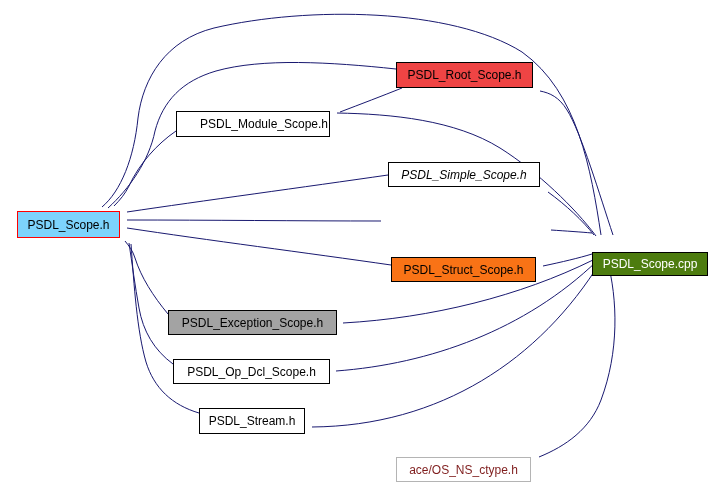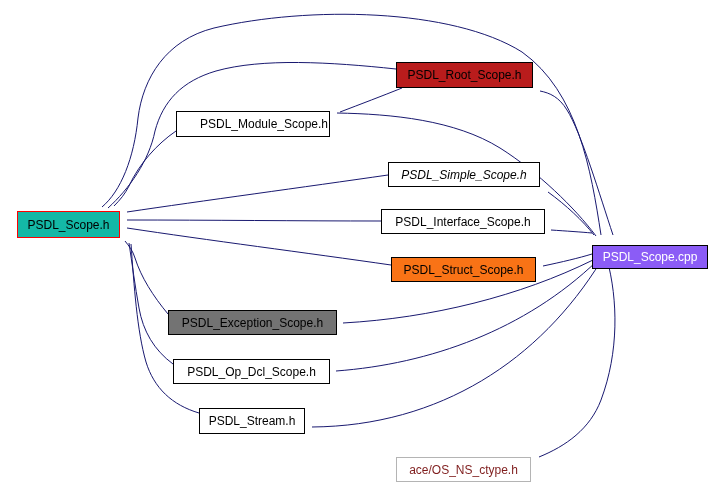--- a/index.html
+++ b/index.html
@@ -61,24 +61,23 @@
         <path d="M 176,131 C 157,144 139,164 129,186 C 125,194 120,200 114,206" stroke="#191970" marker-end="url(#arrow)"></path>
         <path d="M 388,175 C 305,187 201,201 127,212" stroke="#191970" marker-end="url(#arrow)"></path>
         <path d="M 381,221 C 301,221 208,220 127,220" stroke="#191970" marker-end="url(#arrow)"></path>
         <path d="M 391,265 C 308,253 206,240 127,228" stroke="#191970" marker-end="url(#arrow)"></path>
         <path d="M 168,314 C 153,296 141,277 135,258 C 133,251 129,246 125,241" stroke="#191970" marker-end="url(#arrow)"></path>
         <path d="M 173,364 C 154,350 143,331 139,308 C 135,286 132,263 129,243" stroke="#191970" marker-end="url(#arrow)"></path>
         <path d="M 199,413 C 172,405 154,388 146,362 C 137,331 134,285 131,244" stroke="#191970" marker-end="url(#arrow)"></path>
       </g>
   </svg>
 
-<div class="node" style="left: 396px; top: 62px; width: 137px; height: 26px; border-color: rgb(0, 0, 0); background: #b91c1c; color: rgb(0, 0, 0);">PSDL_Root_Scope.h</div>
+<div class="node" style="left: 396px; top: 62px; width: 137px; height: 26px; border-color: rgb(0, 0, 0); background: #ef4444; color: rgb(0, 0, 0);">PSDL_Root_Scope.h</div>
     <div class="node" style="left: 176px; top: 111px; width: 154px; height: 26px; border-color: rgb(0, 0, 0); background: rgb(255, 255, 255); color: rgb(0, 0, 0); padding-left: 22px;">PSDL_Module_Scope.h</div>
     <div class="node" style="left: 388px; top: 162px; width: 152px; height: 25px; border-color: rgb(0, 0, 0); background: rgb(255, 255, 255); color: rgb(0, 0, 0); font-style: italic;">PSDL_Simple_Scope.h</div>
-    <div class="node" style="left: 381px; top: 209px; width: 164px; height: 25px; border-color: rgb(0, 0, 0); background: rgb(255, 255, 255); color: rgb(0, 0, 0);">PSDL_Interface_Scope.h</div>
-    <div class="node" style="left: 17px; top: 211px; width: 103px; height: 27px; border-color: rgb(255, 0, 0); background: #14b8a6; color: rgb(0, 0, 0);">PSDL_Scope.h</div>
-    <div class="node" style="left: 592px; top: 245px; width: 116px; height: 24px; border-color: rgb(0, 0, 0); background: #8b5cf6; color: rgb(255, 255, 255);">PSDL_Scope.cpp</div>
+    <div class="node" style="left: 17px; top: 211px; width: 103px; height: 27px; border-color: rgb(255, 0, 0); background: #7dd3fc; color: rgb(0, 0, 0);">PSDL_Scope.h</div>
+    <div class="node" style="left: 592px; top: 252px; width: 116px; height: 24px; border-color: rgb(0, 0, 0); background: #4d7c0f; color: rgb(255, 255, 255);">PSDL_Scope.cpp</div>
     <div class="node" style="left: 391px; top: 257px; width: 145px; height: 25px; border-color: rgb(0, 0, 0); background: #f97316; color: rgb(0, 0, 0);">PSDL_Struct_Scope.h</div>
-    <div class="node" style="left: 168px; top: 310px; width: 169px; height: 25px; border-color: rgb(0, 0, 0); background: #737373; color: rgb(0, 0, 0);">PSDL_Exception_Scope.h</div>
+    <div class="node" style="left: 168px; top: 310px; width: 169px; height: 25px; border-color: rgb(0, 0, 0); background: #a3a3a3; color: rgb(0, 0, 0);">PSDL_Exception_Scope.h</div>
     <div class="node" style="left: 173px; top: 359px; width: 157px; height: 25px; border-color: rgb(0, 0, 0); background: rgb(255, 255, 255); color: rgb(0, 0, 0);">PSDL_Op_Dcl_Scope.h</div>
     <div class="node" style="left: 199px; top: 408px; width: 106px; height: 26px; border-color: rgb(0, 0, 0); background: rgb(255, 255, 255); color: rgb(0, 0, 0);">PSDL_Stream.h</div>
     <div class="node" style="left: 396px; top: 457px; width: 135px; height: 25px; border-color: rgb(180, 180, 180); background: rgb(255, 255, 255); color: #7f1d1d;">ace/OS_NS_ctype.h</div>
   </div>
 
 </body></html>

